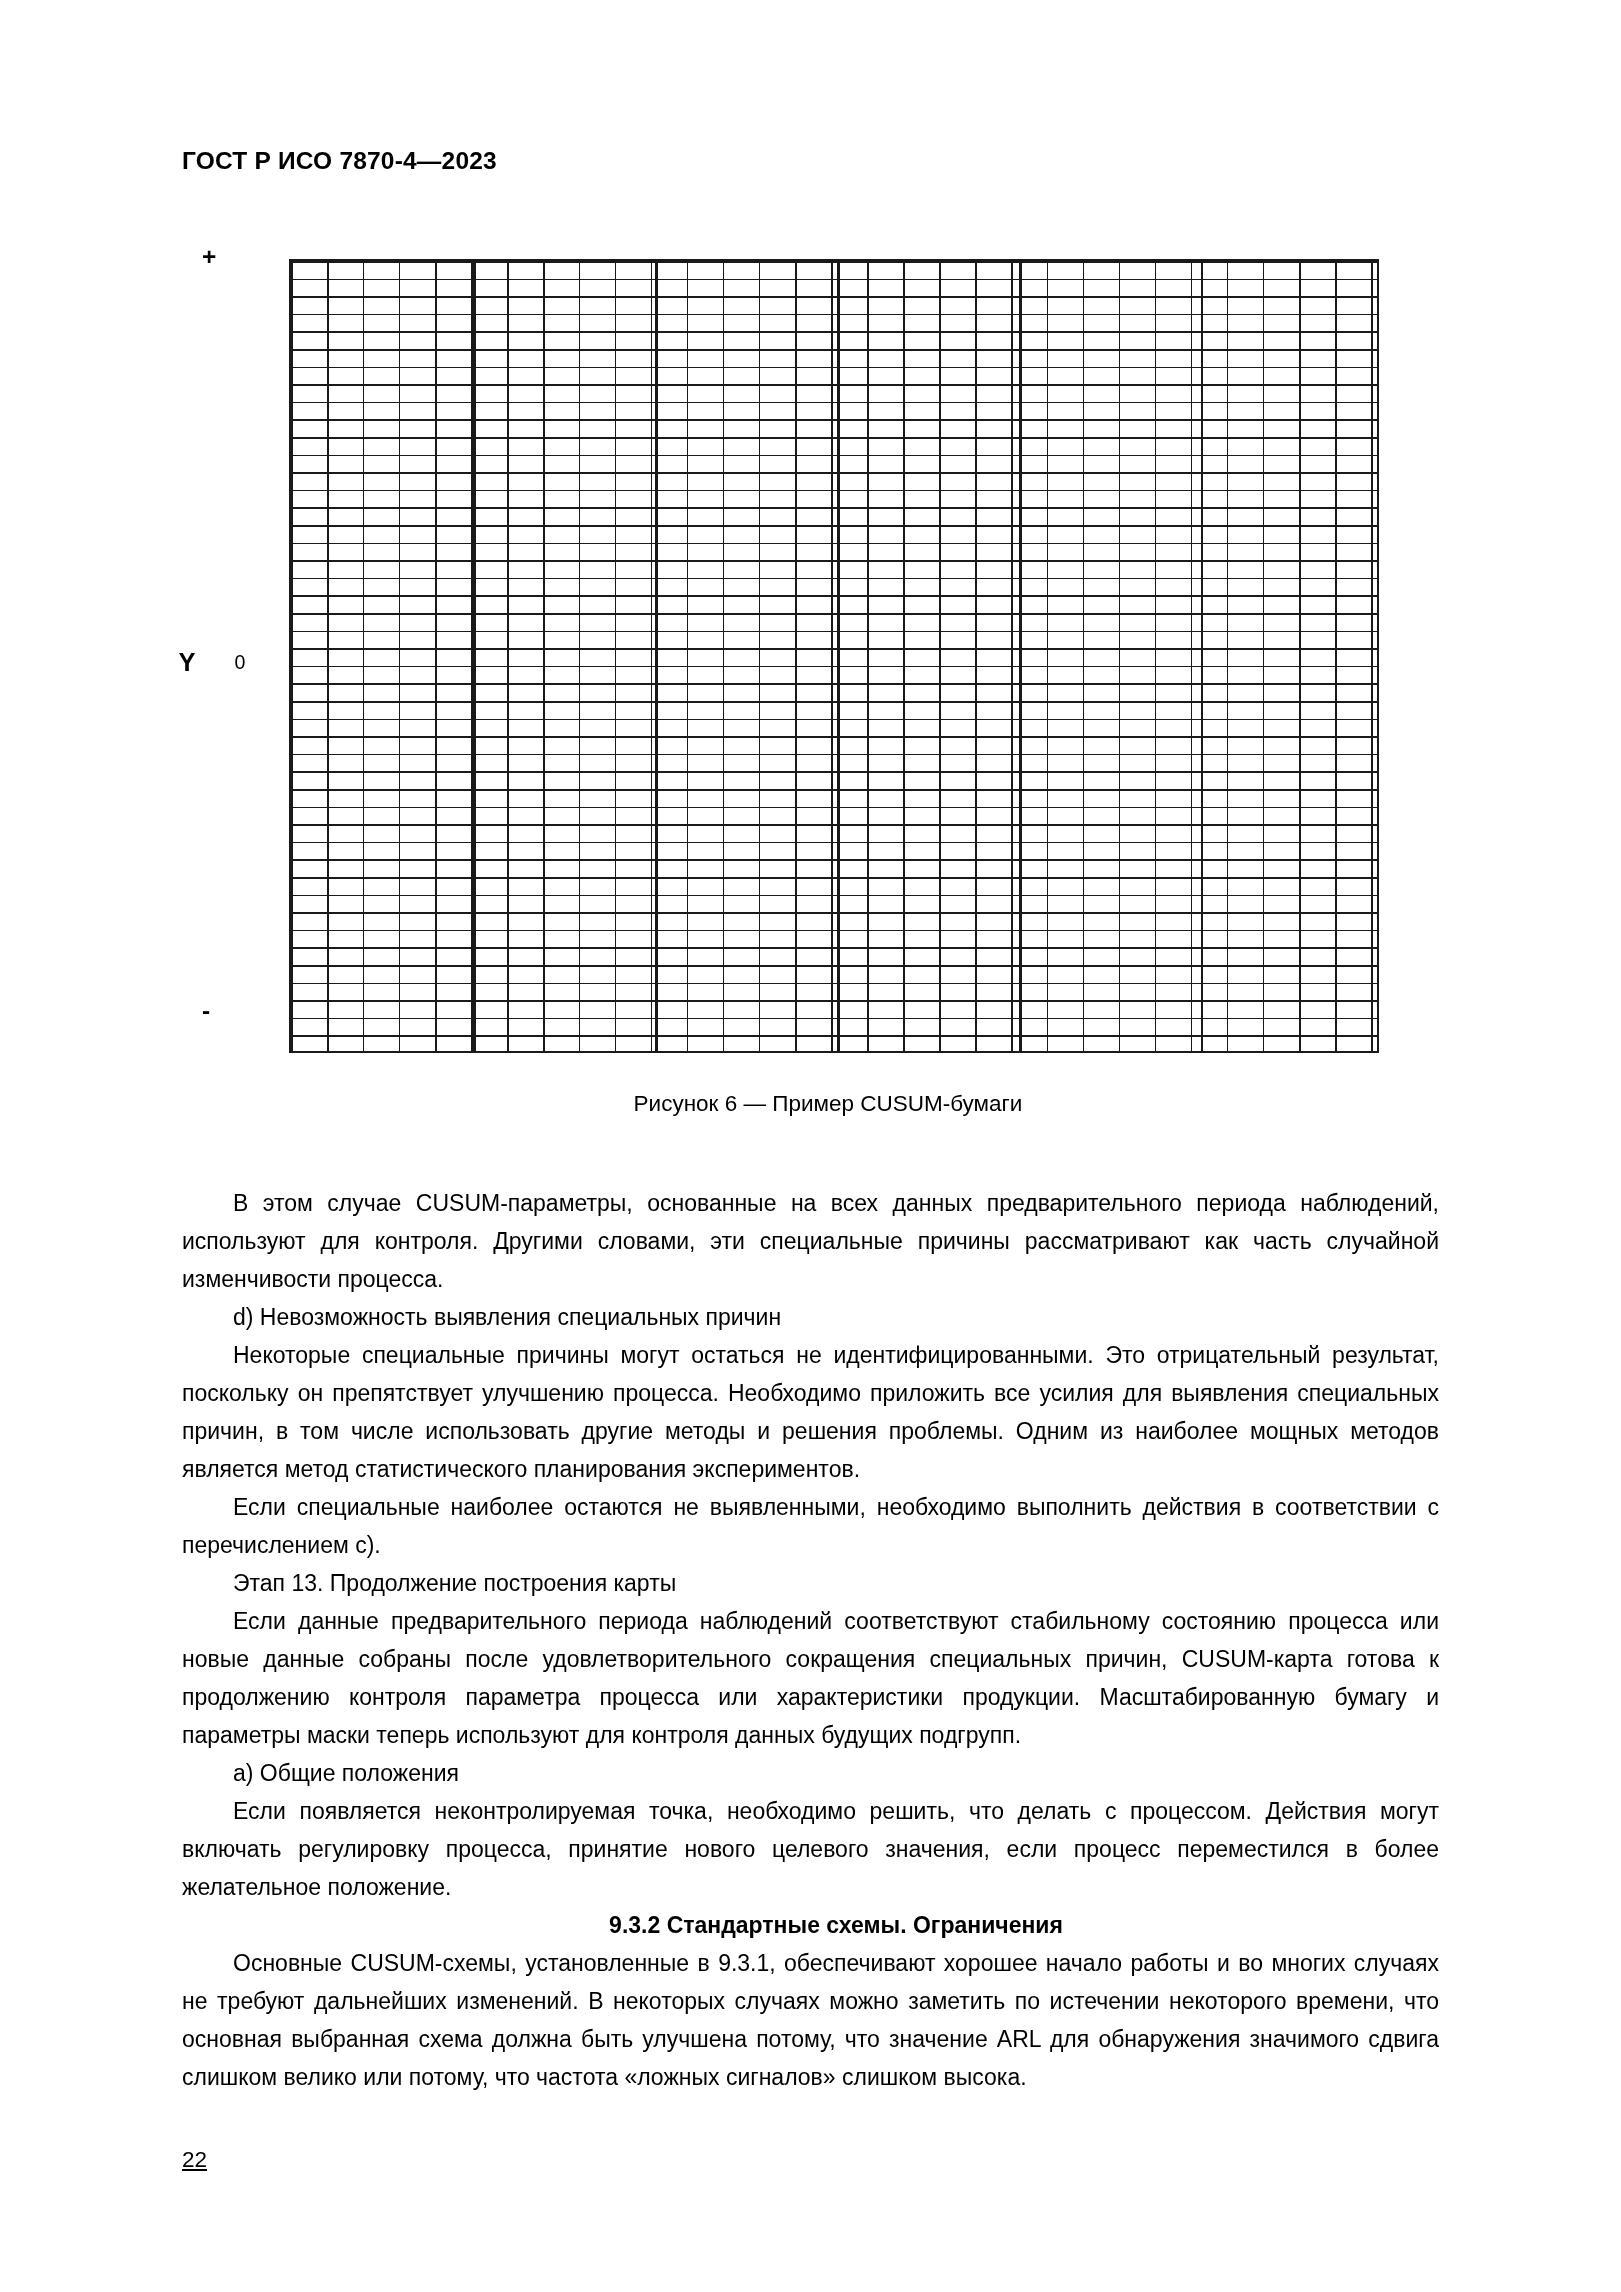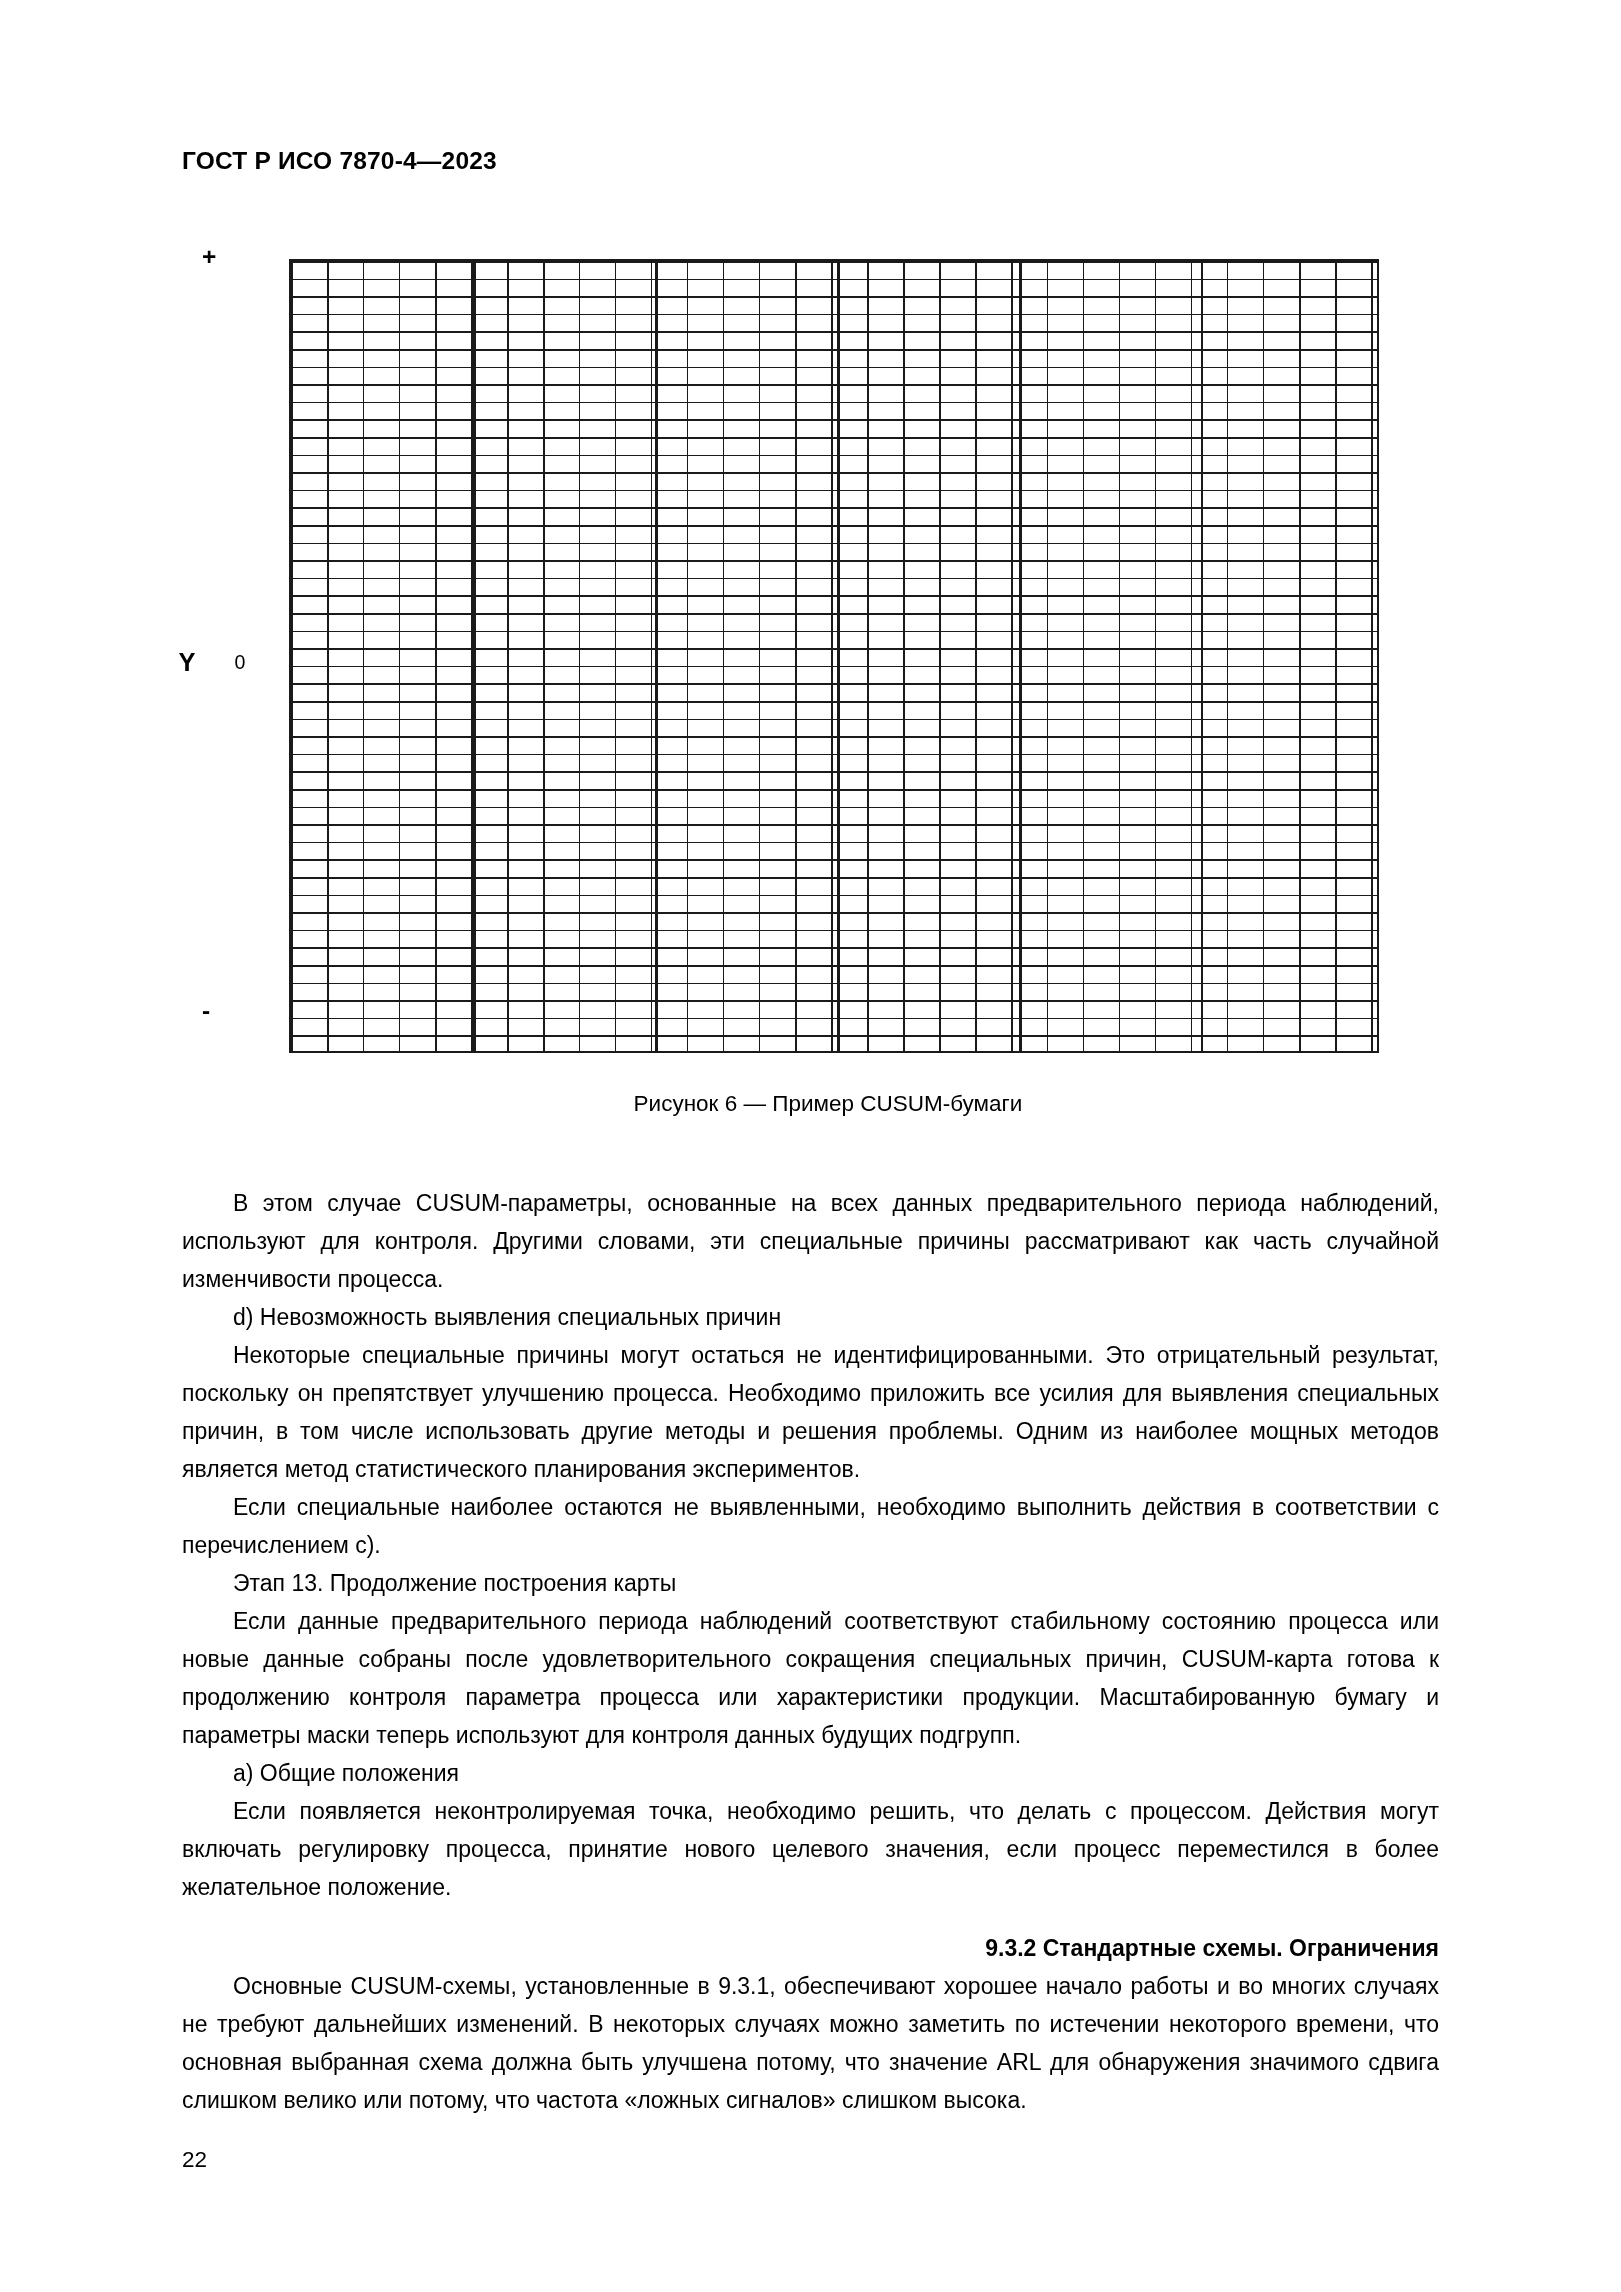--- a/index.html
+++ b/index.html
@@ -136,30 +136,30 @@
   }
   .body-text p.ind {
     text-indent: 51px;
   }
   .body-text p.noj {
     text-align: left;
   }
   .body-text p.bold {
     font-weight: bold;
     text-indent: 51px;
-    text-align: right;
-    margin-top: 23px;
+    text-align: center;
   }
 
   .page-number {
     position: absolute;
     left: 182px;
     top: 2147px;
     font-size: 22.5px;
     color: #000;
+    text-decoration: underline;
   }
 </style>
 </head>
 <body>
 
 <div class="page">
 
   <div class="doc-header">ГОСТ Р ИСО 7870-4—2023</div>
 
   <div class="figure-block">

